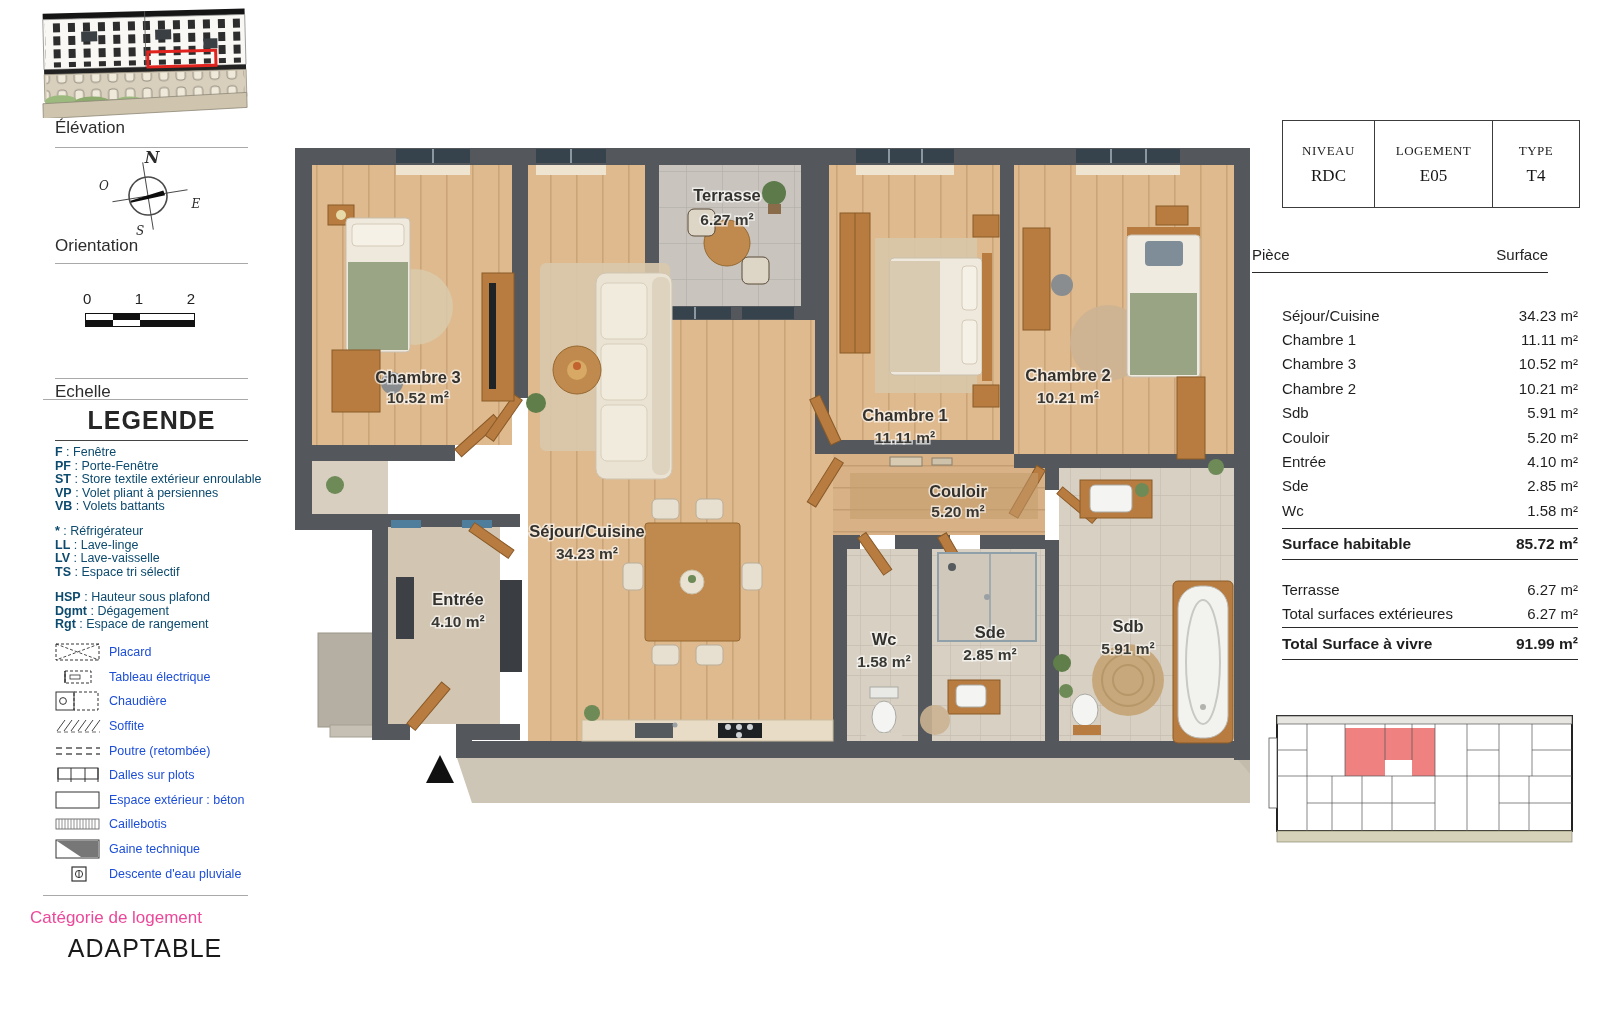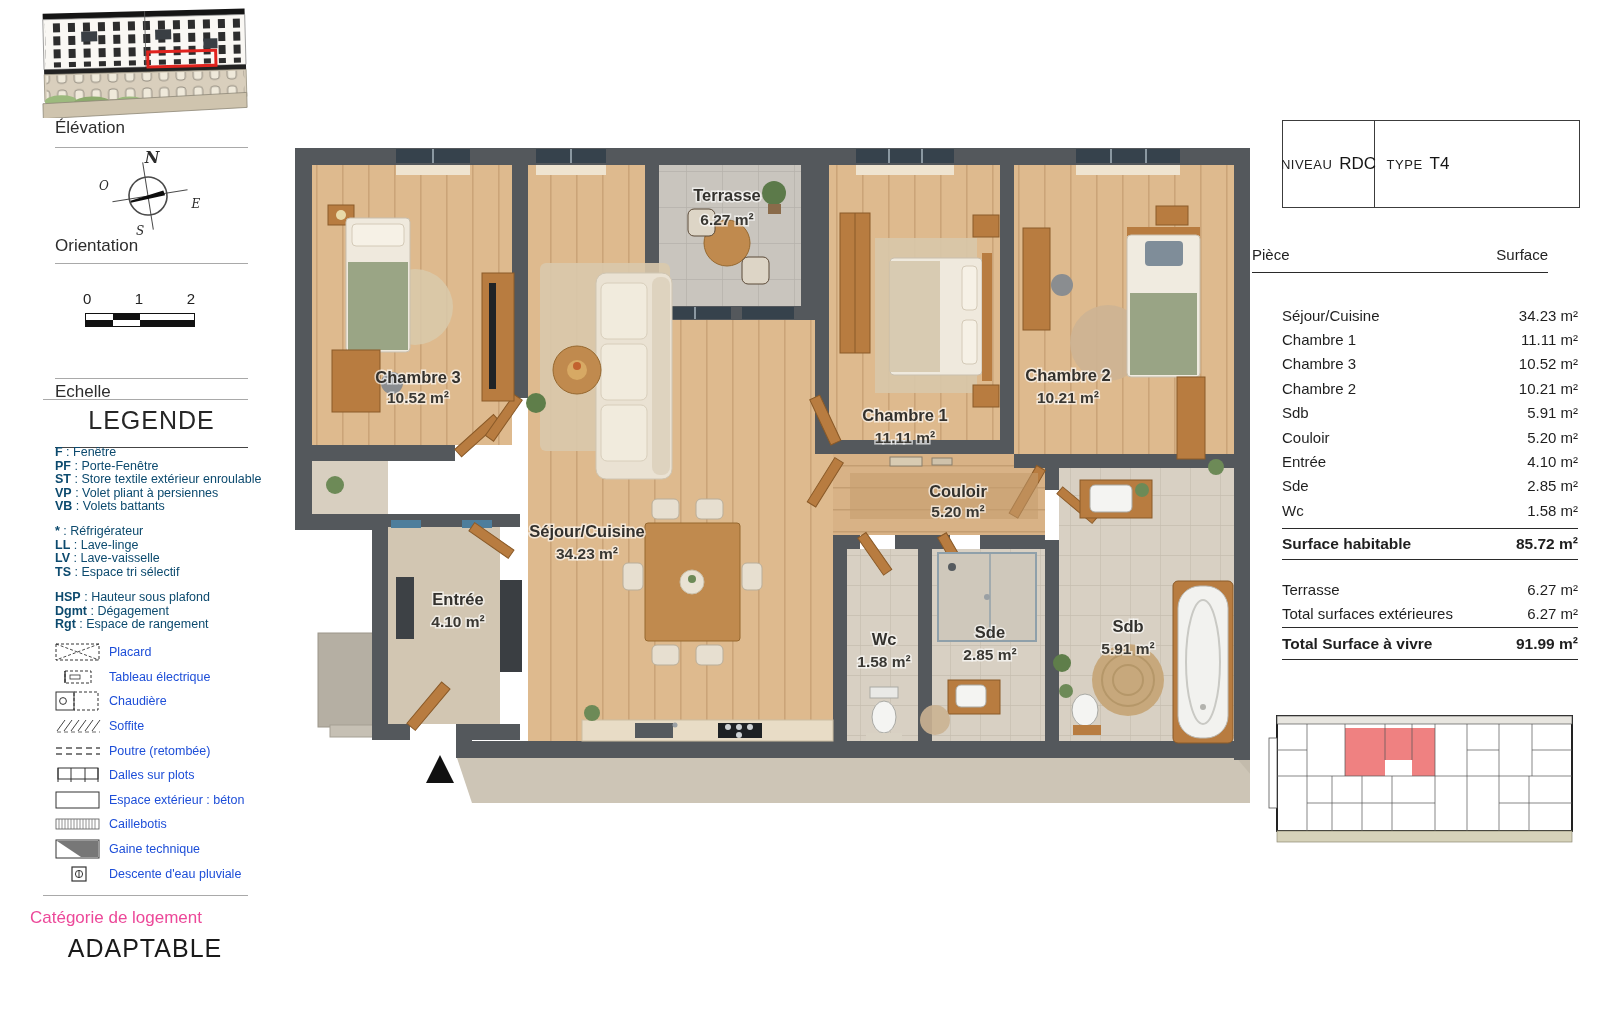--- a/index.html
+++ b/index.html
@@ -8,32 +8,32 @@
   .abs{position:absolute;}
   .seclabel{font-size:17px;color:#2d2d2d;}
   .hr{height:0;border-top:1px solid #a9a9a9;}
   
   .scalenums{width:112px;display:flex;justify-content:space-between;font-size:15px;color:#222;}
   .scalebar{width:108px;border:1px solid #111;}
   .scalebar .row{display:flex;height:6px;}
   .scalebar .row div{height:6px;}
   .sb-w{background:#fff;} .sb-b{background:#111;}
   
-  .legend-title{font-size:25px;font-weight:normal;letter-spacing:1px;text-align:center;
-                border-bottom:1.5px solid #444;padding-bottom:12px;color:#262626;}
+  .legend-title{font-size:25px;font-weight:bold;letter-spacing:1px;text-align:center;
+                border-bottom:1.5px solid #444;padding-bottom:5px;color:#262626;}
   .lg-line{font-size:12.5px;line-height:13.6px;color:#0c4a6e;white-space:nowrap;}
   .lg-line b{font-weight:bold;}
   .sym-row{display:flex;align-items:center;height:24.6px;}
   .sym-ic{width:48px;flex:0 0 48px;display:flex;justify-content:flex-start;}
   .sym-lb{font-size:12.5px;color:#1d4ed8;padding-left:6px;white-space:nowrap;}
   .cat-label{font-size:17px;text-align:left;color:#ec4899;}
   .cat-value{font-size:25px;text-align:center;color:#1a1a1a;letter-spacing:1px;}
   
   .unit-table{display:flex;border:1.2px solid #3c3c3c;background:#fff;}
-  .unit-cell{border-right:1.2px solid #3c3c3c;display:flex;flex-direction:row;align-items:center;justify-content:center;gap:7px;}
+  .unit-cell{border-right:1.2px solid #3c3c3c;display:flex;flex-direction:column;align-items:center;justify-content:center;gap:7px;font-family:Liberation Serif, serif;}
   .unit-cell:last-child{border-right:none;}
   .unit-lab{font-size:13px;letter-spacing:.5px;color:#222;}
   .unit-val{font-size:17px;color:#151515;}
   .cols-hdr{display:flex;justify-content:space-between;font-size:15px;color:#222;
             border-bottom:1.5px solid #2a2a2a;padding-bottom:9px;}
   .s-rows .srow{display:flex;justify-content:space-between;height:24.4px;font-size:15px;align-items:center;}
   .hab{border-top:1.5px solid #2a2a2a;border-bottom:1.5px solid #2a2a2a;}
   .hab .srow{height:30px;font-weight:bold;font-size:15.5px;}
   .tot{border-top:1.5px solid #2a2a2a;border-bottom:1.5px solid #2a2a2a;}
   .tot .srow{height:31px;font-weight:bold;font-size:15.5px;}
@@ -530,20 +530,24 @@
     <text class="rl" x="838" y="497">Sdb</text>
     <text class="ra" x="838" y="519">5.91 m²</text>
   </g>
 </svg>
 
 <div class="abs unit-table" style="left:1282px;top:120px;width:296px;height:86px;">
   <div class="unit-cell" style="width:91px;">
     <div class="unit-lab">NIVEAU</div>
     <div class="unit-val">RDC</div>
   </div>
+  <div class="unit-cell" style="width:117px;">
+    <div class="unit-lab">LOGEMENT</div>
+    <div class="unit-val">E05</div>
+  </div>
   <div class="unit-cell" style="width:86px;">
     <div class="unit-lab">TYPE</div>
     <div class="unit-val">T4</div>
   </div>
 </div>
 
 <div class="abs cols-hdr" style="left:1252px;top:246px;width:296px;">
   <span>Pièce</span>
   <span>Surface</span>
 </div>

